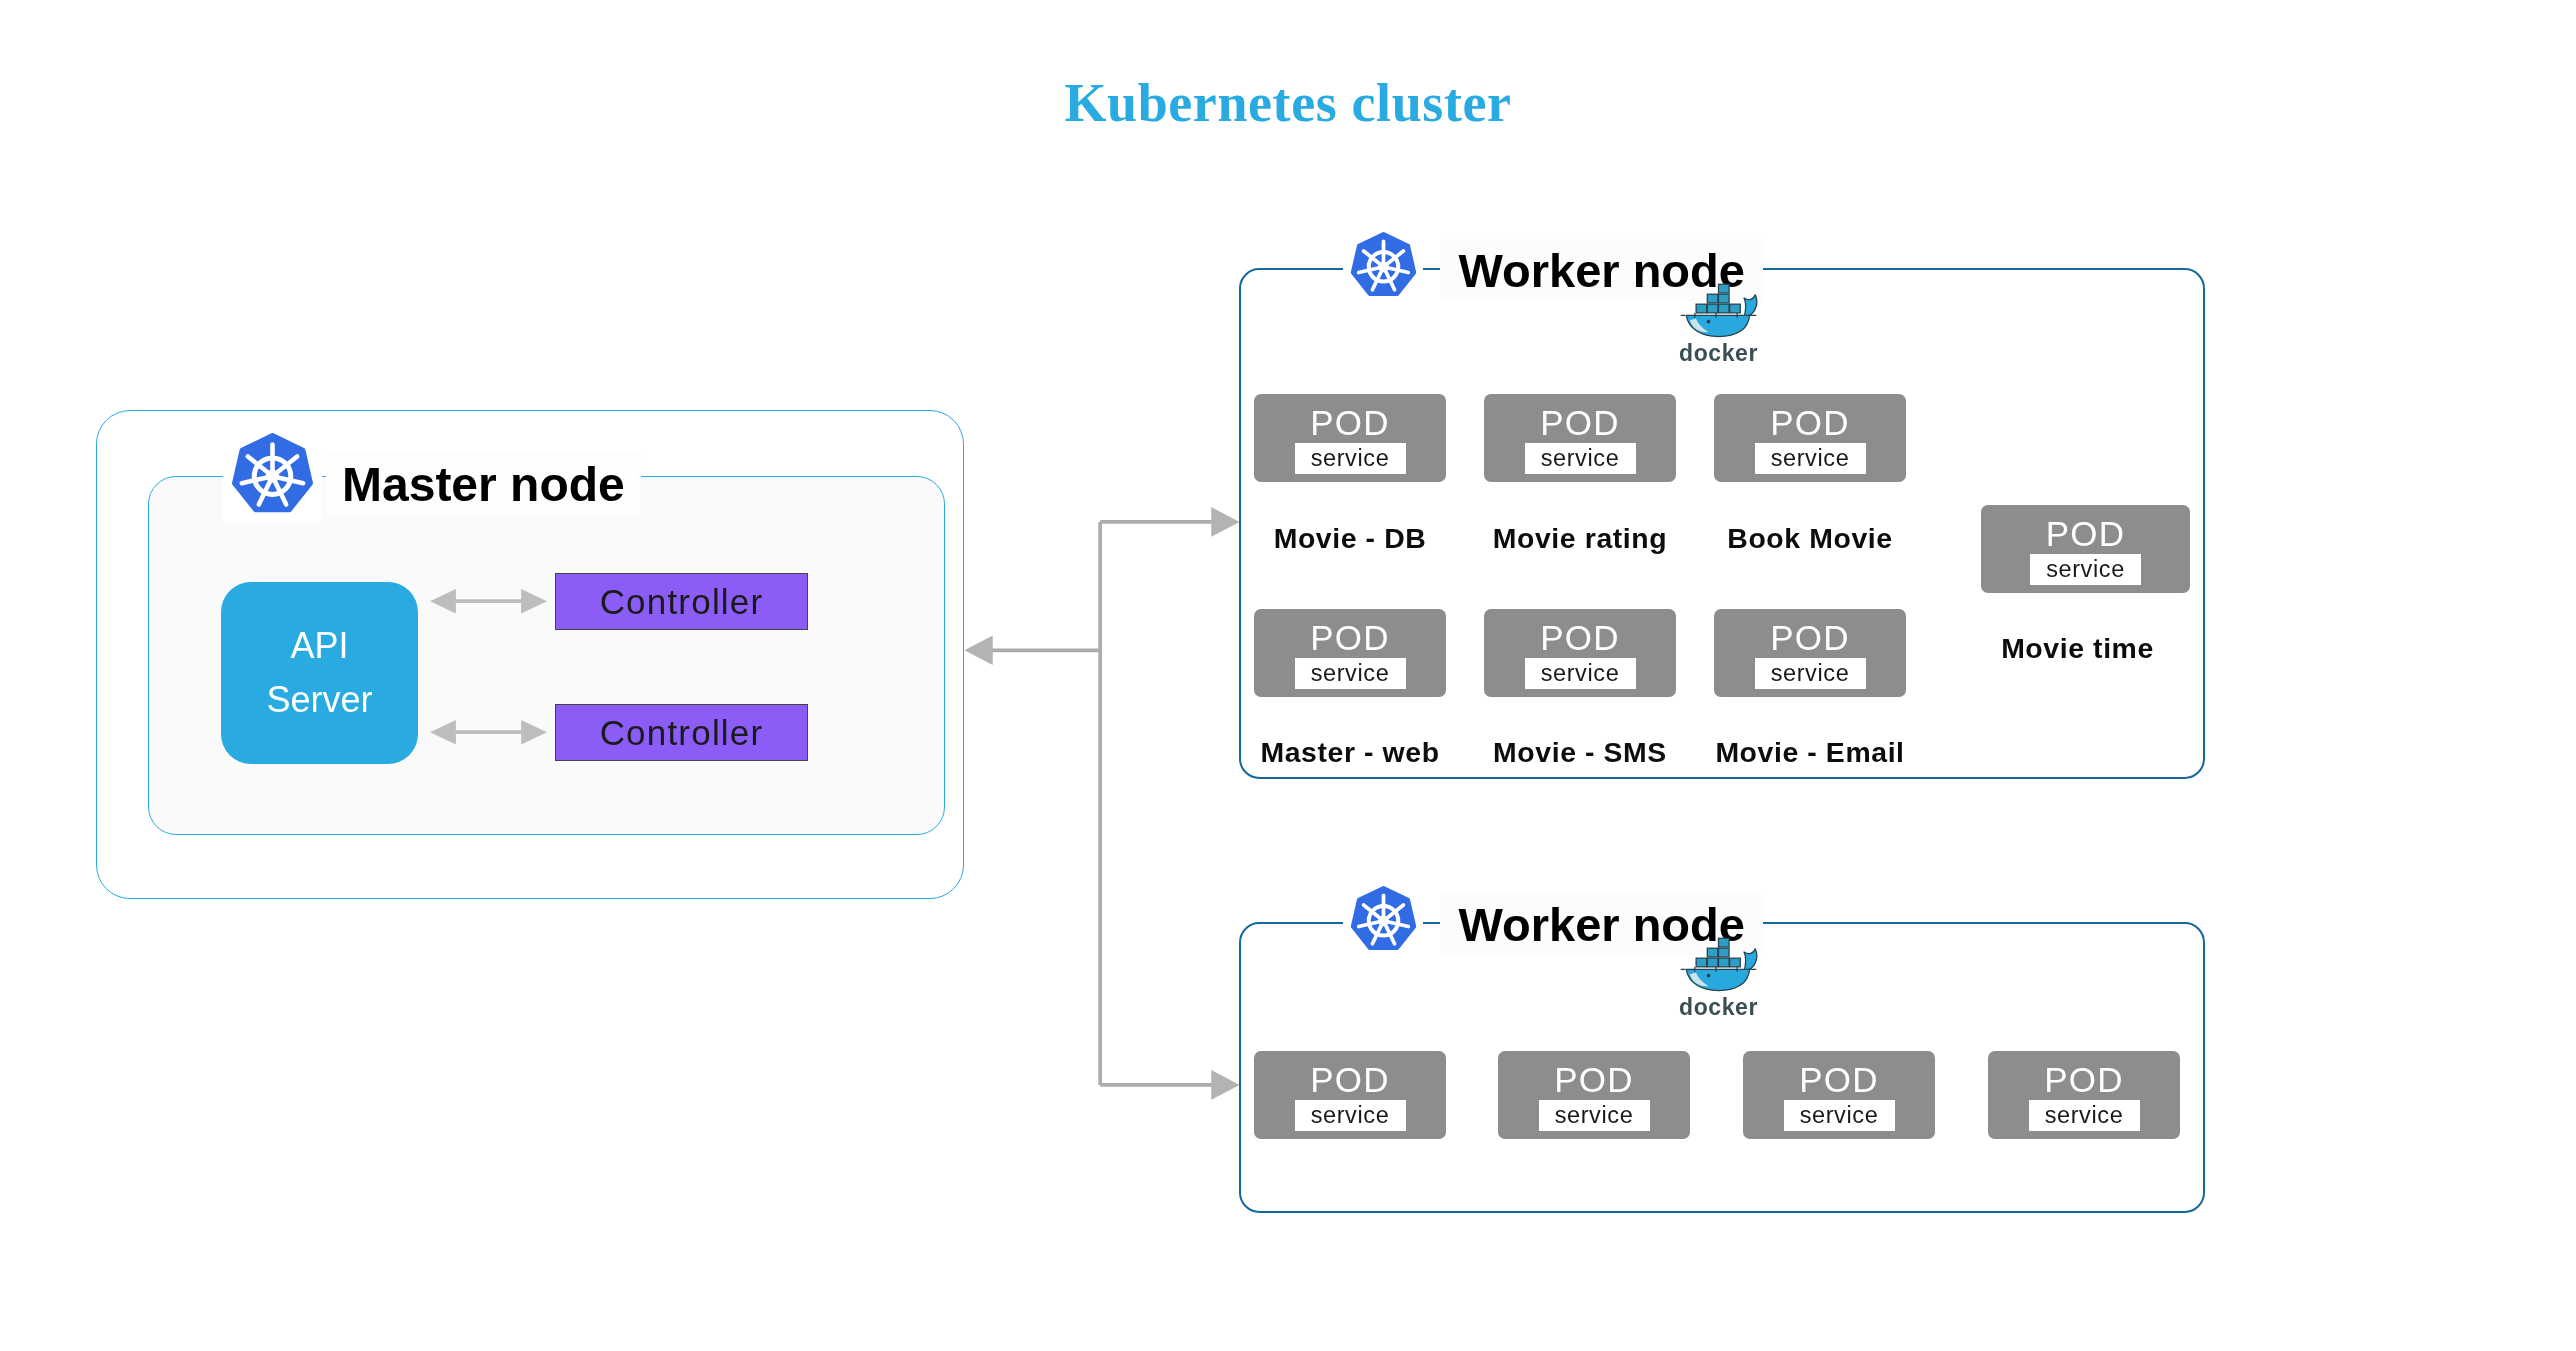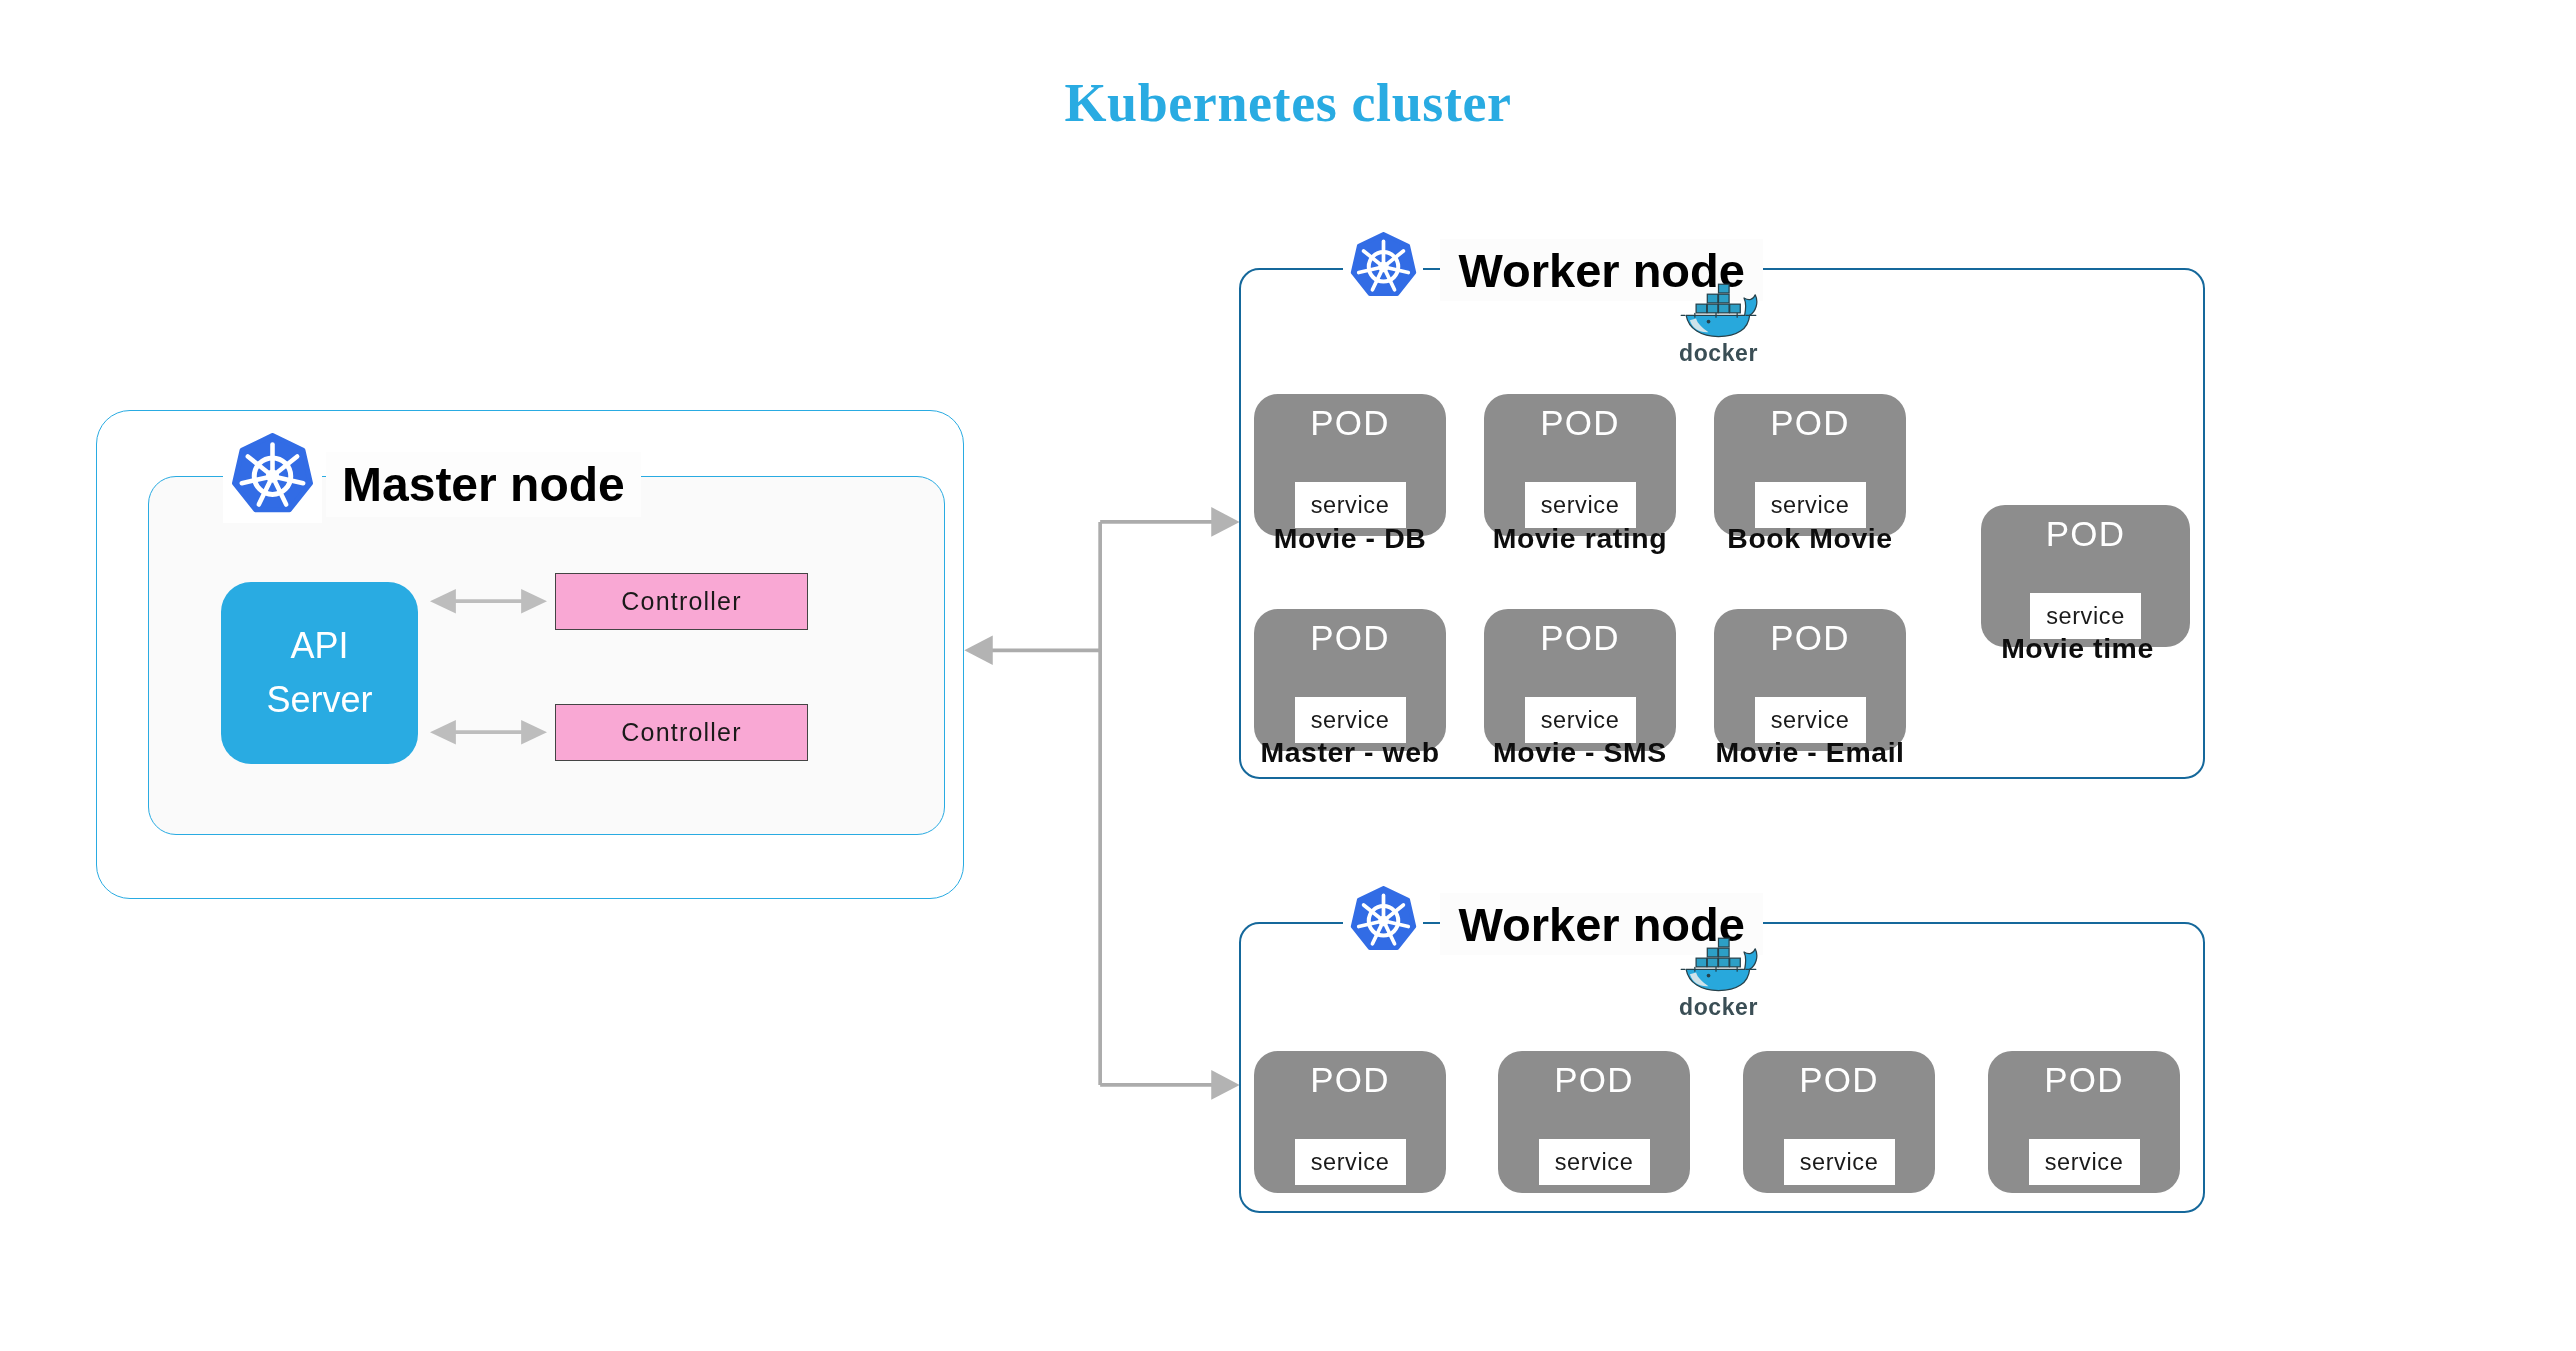--- a/index.html
+++ b/index.html
@@ -41,23 +41,23 @@
     background:#FDFDFD;font-weight:bold;color:#000;
     padding:5px 16px;white-space:nowrap;
   }
   .master-label{left:326px;top:452px;font-size:48px;}
   .api-box{
     left:221px;top:582px;width:197px;height:182px;border-radius:30px;
     background:var(--accent);color:#fff;display:flex;flex-direction:column;
     align-items:center;justify-content:center;font-size:36px;line-height:1.5;
   }
   .plain-box{
-    left:555px;width:253px;height:57px;background:#f9a8d4;border:1.9px solid #444;
+    left:555px;width:253px;height:57px;background:#8b5cf6;border:1.9px solid #444;
     display:flex;align-items:center;justify-content:center;
-    font-size:25px;font-weight:300;letter-spacing:1.2px;color:#1a1a1a;
+    font-size:35px;font-weight:300;letter-spacing:1.2px;color:#1a1a1a;
   }
   .controller-box{top:573px;}
   .scheduler-box{top:704px;}
   .dbl-arrow{left:430px;width:117px;height:28.4px;}
   .dbl-arrow-1{top:587px;}
   .dbl-arrow-2{top:718px;}
 
   
   .worker-box{
     left:1239px;width:966px;
@@ -70,21 +70,21 @@
   .worker-label{left:1440px;font-size:47px;background:#FCFCFC;padding:3.7px 18.5px;}
   .w1-label{top:239px;} .w2-label{top:893px;}
   .docker-block{width:93px;text-align:center;}
   .w1-docker{left:1672px;top:283px;} .w2-docker{left:1672px;top:937px;}
   .docker-word{
     font-size:23px;font-weight:bold;letter-spacing:0.6px;color:var(--docker-navy);margin-top:-1.2px;
   }
 
   
   .pod{
-    width:192px;height:142px;background:var(--pod-gray);border-radius:24px;
+    width:192px;height:88px;background:var(--pod-gray);border-radius:7px;
     display:flex;flex-direction:column;align-items:center;
   }
   .pod-wide{width:209px;}
   .pod-title{
     color:#fff;font-size:35px;letter-spacing:1.2px;margin-top:8.7px;
   }
   .service-box{
     margin-top:auto;margin-bottom:8px;width:111px;height:46px;background:#ffffff;
     display:flex;align-items:center;justify-content:center;
     font-size:23.5px;font-weight:300;letter-spacing:0.6px;color:#1a1a1a;

